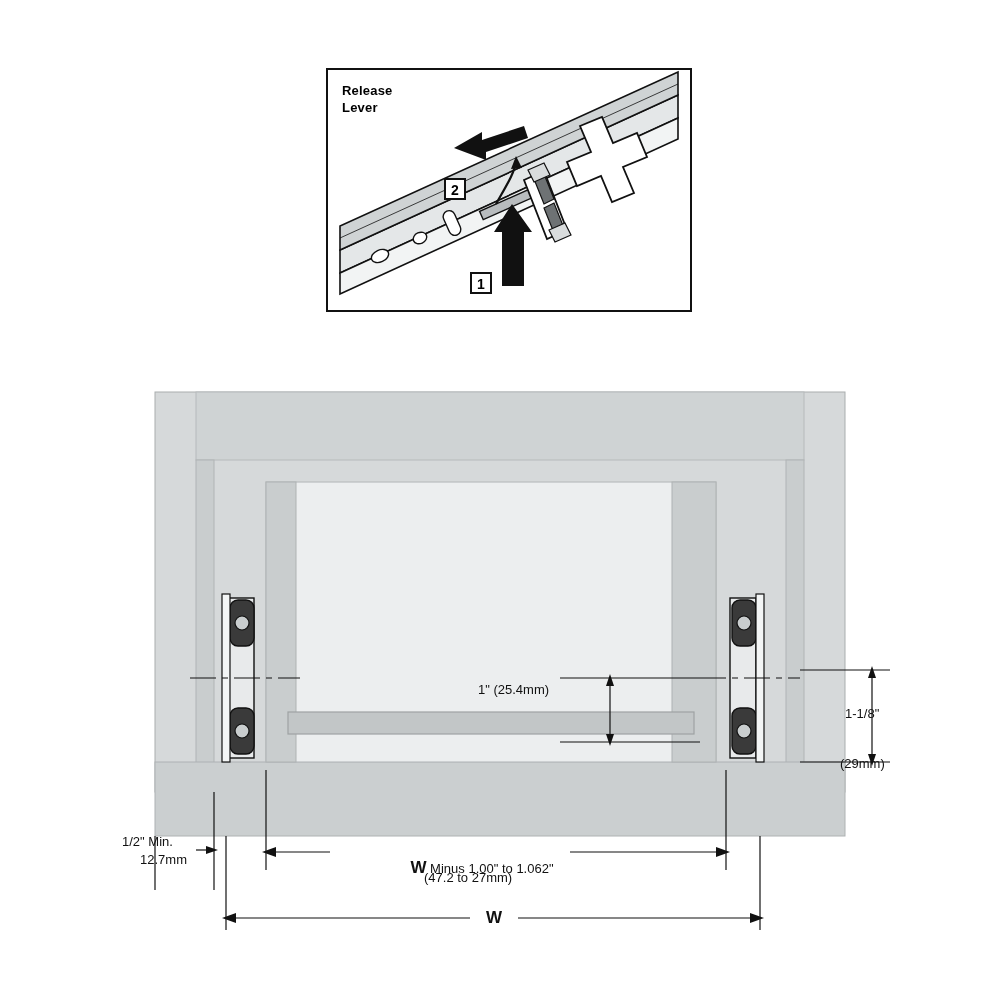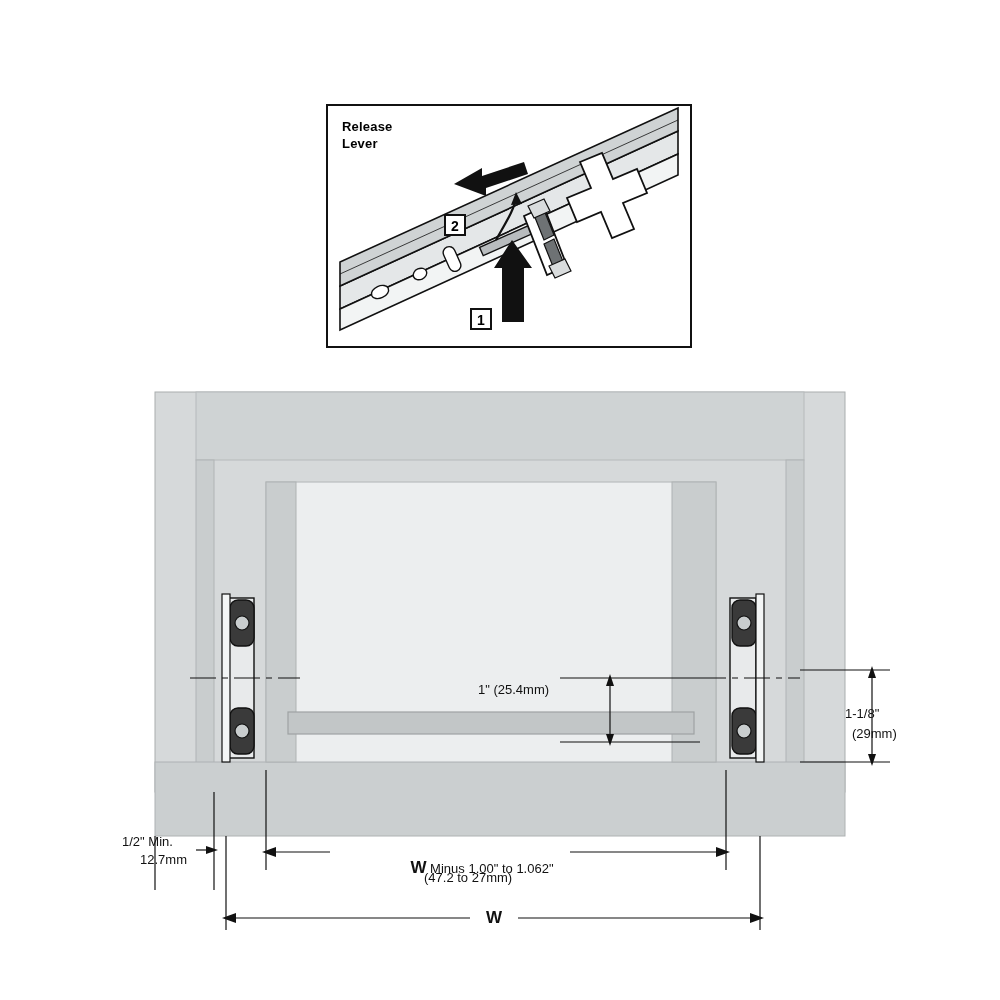--- a/index.html
+++ b/index.html
@@ -25,21 +25,20 @@
   
   .inset-panel {
     position: absolute;
     left: 326px;
     top: 68px;
     width: 366px;
     height: 244px;
     border: 2px solid #111;
     background: #ffffff;
     box-sizing: border-box;
-    margin-top: 36px;
   }
   .inset-label {
     position: absolute;
     left: 14px;
     top: 12px;
     font-size: 13px;
     font-weight: bold;
     line-height: 17px;
     letter-spacing: 0.2px;
   }
@@ -235,21 +234,21 @@
       <line x1="226" y1="588" x2="470" y2="588"></line>
       <line x1="518" y1="588" x2="760" y2="588"></line>
       <polygon points="222,588 236,583 236,593" fill="#111" stroke="none"></polygon>
       <polygon points="764,588 750,583 750,593" fill="#111" stroke="none"></polygon>
     </g>
   </svg>
 
   <div class="dim-text" style="left:478px; top:682px;">1" (25.4mm)</div>
 
   <div class="dim-text" style="left:845px; top:706px;">1-1/8"</div>
-  <div class="dim-text" style="left:840px; top:726px;margin-left:12px;">(29mm)</div>
+  <div class="dim-text" style="left:840px; top:756px;">(29mm)</div>
 
   <div class="dim-text" style="left:122px; top:834px;">1/2" Min.</div>
   <div class="dim-text" style="left:140px; top:852px;">12.7mm</div>
 
   <div class="dim-text" style="left:396px; top:844px;">
     <span class="w-letter">W</span><span> Minus 1.00" to 1.062"</span>
   </div>
   <div class="dim-text" style="left:424px; top:870px;">(47.2 to 27mm)</div>
 
   <div class="dim-text w-letter" style="left:486px; top:910px;">W</div>

